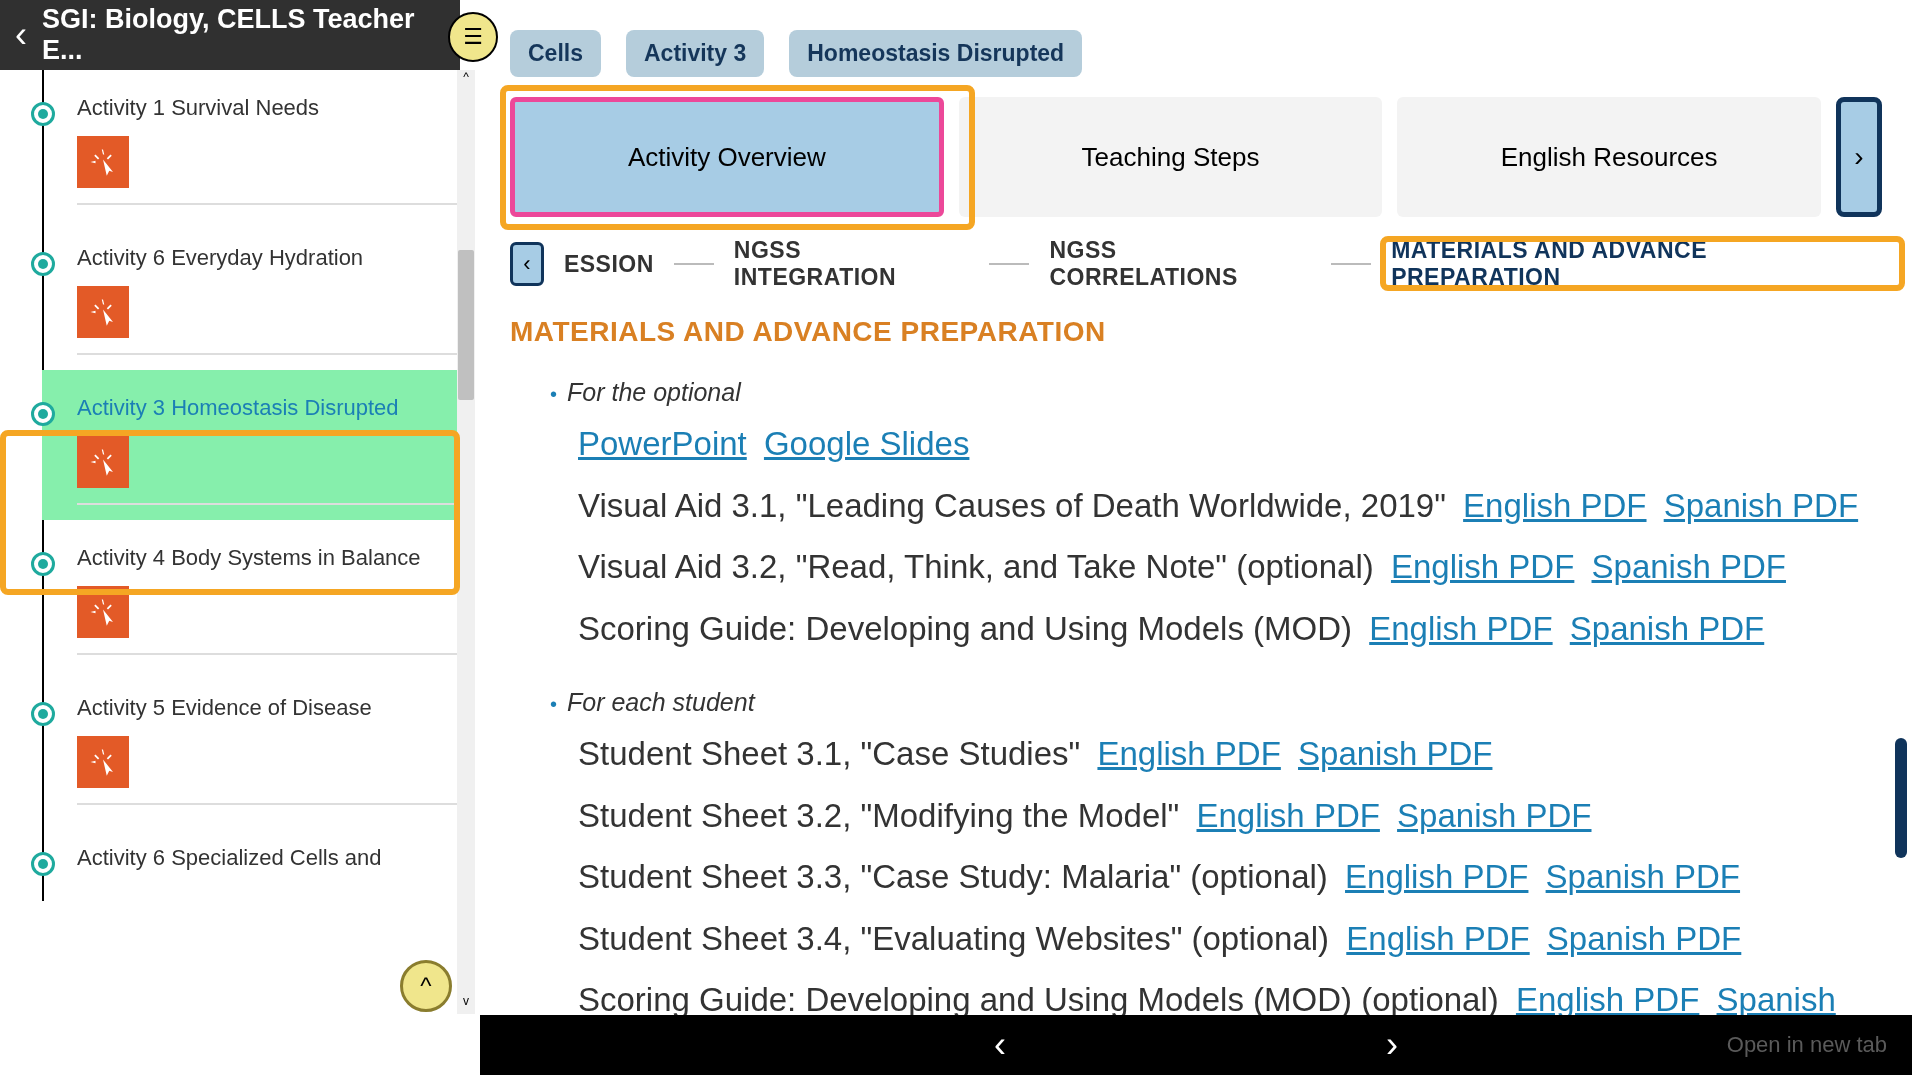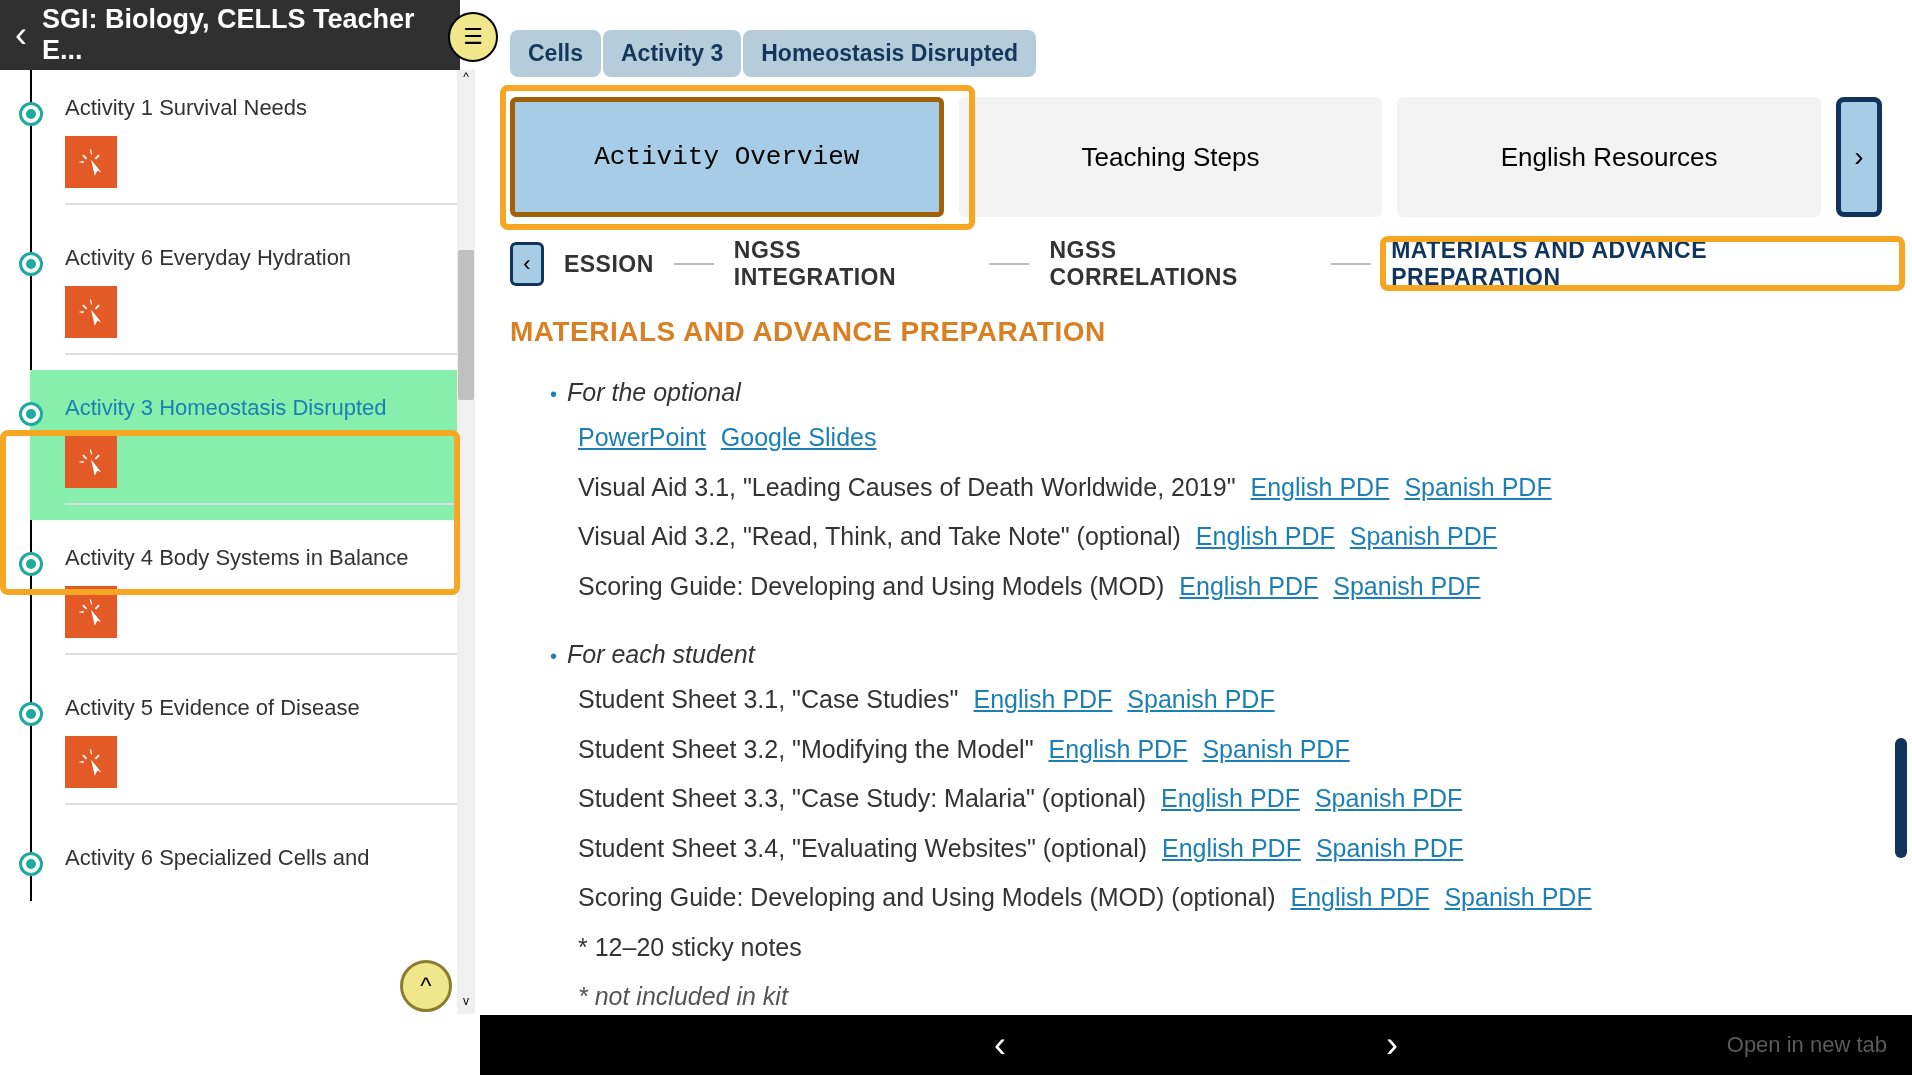--- a/index.html
+++ b/index.html
@@ -7,21 +7,21 @@
 
 
 .header-bar { height: 70px; background: #303030; display: flex; align-items: center; padding: 0 15px; width: 460px; }
 .back-chevron { color: #fff; font-size: 36px; margin-right: 15px; cursor: pointer; }
 .header-title { color: #fff; font-size: 27px; font-weight: 600; }
 
 
 .hamburger-btn { position: absolute; left: 448px; top: 12px; width: 50px; height: 50px; border-radius: 50%; background: #f0e68c; border: 2px solid #000; display: flex; align-items: center; justify-content: center; font-size: 22px; cursor: pointer; z-index: 10; }
 
 
-.sidebar { position: absolute; left: 0; top: 70px; width: 460px; height: 944px; overflow-y: auto; }
+.sidebar { position: absolute; left: 12px; top: 70px; width: 460px; height: 944px; overflow-y: auto; }
 .sidebar-inner { padding: 0 0 0 30px; position: relative; }
 .timeline-line { position: absolute; left: 30px; top: 0; width: 2px; height: 100%; background: #000; }
 .activity-item { position: relative; padding: 25px 0 15px 35px; }
 .activity-item.active { background: #86efac; }
 .activity-marker { position: absolute; left: -11px; top: 32px; width: 24px; height: 24px; border: 3px solid #1faa9e; border-radius: 50%; background: #fff; display: flex; align-items: center; justify-content: center; }
 .activity-marker-inner { width: 10px; height: 10px; background: #1faa9e; border-radius: 50%; }
 .activity-title { font-size: 22px; color: #333; margin-bottom: 15px; }
 .activity-item.active .activity-title { color: #1b7fb5; }
 .activity-icon { width: 52px; height: 52px; background: #e35a27; display: flex; align-items: center; justify-content: center; color: #fff; }
 .activity-divider { height: 2px; background: #ddd; margin: 15px 0 0 0; }
@@ -35,47 +35,47 @@
 
 .highlight-box { position: absolute; border: 6px solid #f5a623; border-radius: 8px; pointer-events: none; z-index: 5; }
 
 
 .scroll-top-btn { position: absolute; left: 400px; top: 960px; width: 52px; height: 52px; border-radius: 50%; background: #f0e68c; border: 3px solid #8a7d2e; display: flex; align-items: center; justify-content: center; font-size: 24px; cursor: pointer; z-index: 10; }
 
 
 .main { position: absolute; left: 480px; top: 0; right: 0; height: 1014px; padding: 30px 30px 0 30px; }
 
 
-.breadcrumbs { display: flex; gap: 2px; margin-bottom: 20px; }
+.breadcrumbs { display: flex; gap: 25px; margin-bottom: 20px; }
 .crumb { background: #b5cddb; color: #15365a; padding: 10px 18px; border-radius: 8px; font-size: 23px; font-weight: 700; cursor: pointer; }
 
 
 .main-tabs { display: flex; gap: 15px; margin-bottom: 20px; align-items: stretch; }
 .main-tab { flex: 1; height: 120px; background: #f3f3f3; border-radius: 6px; display: flex; align-items: center; justify-content: center; font-size: 26px; color: #000; cursor: pointer; }
-.main-tab.active { background: #a7cce5; border: 5px solid #a16207; font-family: Liberation Mono, monospace; }
+.main-tab.active { background: #a7cce5; border: 5px solid #ec4899; }
 .tab-arrow { width: 46px; background: #a7cce5; border: 5px solid #10345b; border-radius: 8px; display: flex; align-items: center; justify-content: center; font-size: 28px; cursor: pointer; }
 
 
 .sub-nav { display: flex; align-items: center; gap: 20px; margin-bottom: 25px; }
 .sub-nav-arrow { width: 34px; height: 44px; background: #a7cce5; border: 3px solid #10345b; border-radius: 6px; display: flex; align-items: center; justify-content: center; font-size: 22px; cursor: pointer; }
 .sub-nav-item { font-size: 23px; font-weight: 700; color: #333; letter-spacing: 0.5px; cursor: pointer; }
 .sub-nav-item.active { color: #10345b; }
 .sub-nav-sep { flex: 0 0 40px; height: 2px; background: #bbb; }
 .sub-nav-item.partial { color: #333; }
 
 
 .section-heading { color: #d98023; font-size: 28px; font-weight: 800; letter-spacing: 0.5px; margin-bottom: 30px; }
 
 
 .content-list { padding-left: 40px; }
 .content-group { margin-bottom: 35px; }
 .bullet-line { display: flex; align-items: baseline; margin-bottom: 12px; }
 .bullet { color: #1b7fb5; font-size: 20px; margin-right: 10px; }
 .group-label { font-style: italic; font-size: 25px; color: #333; }
-.content-row { font-size: 25px; color: #333; margin-bottom: 12px; padding-left: 28px; line-height: 1.5; }
+.content-row { font-size: 33px; color: #333; margin-bottom: 12px; padding-left: 28px; line-height: 1.5; }
 .link { color: #1b7fb5; text-decoration: underline; cursor: pointer; }
 .link-gap { margin-left: 8px; }
 
 
 .right-scroll { position: absolute; right: 5px; top: 738px; width: 12px; height: 120px; background: #10345b; border-radius: 6px; }
 
 
 .bottom-bar { position: absolute; left: 480px; right: 0; bottom: 0; height: 60px; background: #000; display: flex; align-items: center; justify-content: center; gap: 380px; }
 .bottom-arrow { color: #fff; font-size: 36px; cursor: pointer; }
 .open-tab { position: absolute; right: 25px; color: #5a5a5a; font-size: 22px; cursor: pointer; text-align: right; }

